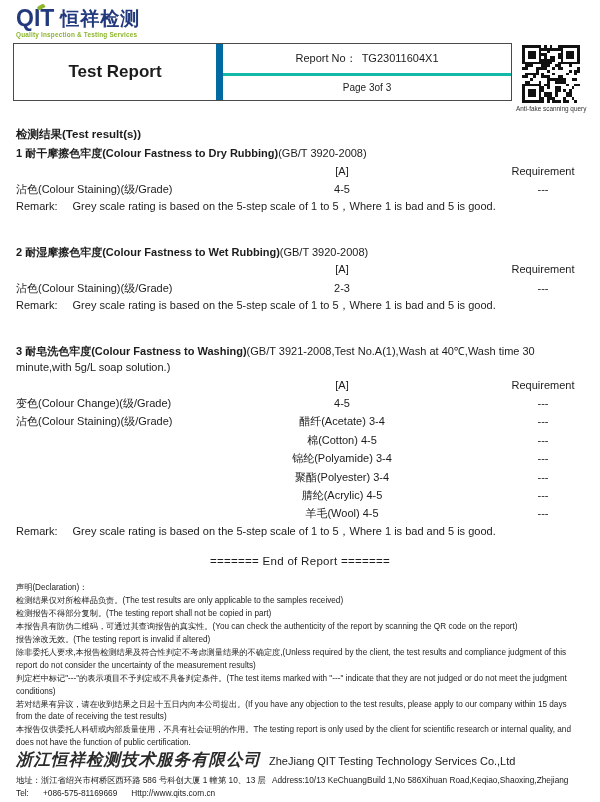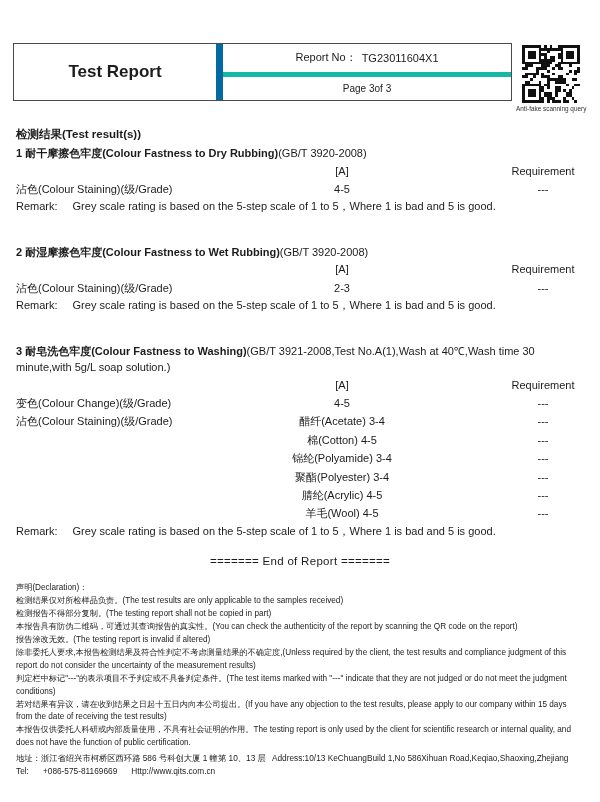--- a/index.html
+++ b/index.html
@@ -13,21 +13,21 @@
   .leaf{position:absolute;left:21px;top:-1px;width:8px;height:4px;background:#8db62c;
         border-radius:3px 3px 0 3px;transform:rotate(-28deg);}
   .logo-cn{font-weight:bold;font-size:19px;line-height:22px;color:#223a7d;letter-spacing:1px;}
   .tagline{font-size:6.4px;font-weight:bold;color:#8db62c;margin-top:1px;letter-spacing:.2px;}
 
   
   .header-table{position:absolute;left:13px;top:43px;width:497px;height:56px;
                 border:1px solid #4a4a4a;display:grid;grid-template-columns:209px 1fr;}
   .cell-title{grid-row:span 2;border-right:7px solid #0369a1;display:flex;align-items:center;
               justify-content:center;font-weight:bold;font-size:17px;}
-  .cell-top{border-bottom:5px solid #14b8a6;display:flex;align-items:center;justify-content:center;
+  .cell-top{border-bottom:3px solid #14b8a6;display:flex;align-items:center;justify-content:center;
             font-size:11px;gap:5px;}
   .cell-bottom{display:flex;align-items:center;justify-content:center;font-size:10px;}
 
   
   .qr-wrap{position:absolute;left:516px;top:45px;width:70px;text-align:center;}
   .qr-wrap svg{width:58px;height:58px;display:block;margin:0 auto;}
   .qr-caption{font-size:6.4px;color:#333;margin-top:2px;white-space:nowrap;}
 
   
   .content{position:absolute;left:16px;right:16px;top:126px;}
@@ -55,20 +55,28 @@
               font-size:16.5px;color:#2b2b2b;letter-spacing:1px;}
   .company-en{font-size:11px;color:#222;}
   .addr-line{font-size:8.3px;line-height:12.5px;margin-top:3px;display:flex;gap:6px;flex-wrap:nowrap;white-space:nowrap;}
   .tel-line{font-size:8.3px;line-height:12.5px;display:flex;gap:14px;}
 </style>
 </head>
 <body>
 
 <div class="page">
 
+  <div class="logo">
+    <div class="logo-row">
+      <span class="brand">QIT</span>
+      <span class="leaf"></span>
+      <span class="logo-cn">恒祥检测</span>
+    </div>
+    <div class="tagline">Quality Inspection &amp; Testing Services</div>
+  </div>
 
   <div class="header-table">
     <div class="cell-title">Test Report</div>
     <div class="cell-top">
       <span>Report No：</span>
       <span>TG23011604X1</span>
     </div>
     <div class="cell-bottom">Page 3of 3</div>
   </div>
 
@@ -402,20 +410,24 @@
           <div class="decl-item">报告涂改无效。(The testing report is invalid if altered)</div>
           <div class="decl-item">除非委托人要求,本报告检测结果及符合性判定不考虑测量结果的不确定度,(Unless required by the client, the test results and compliance judgment of this report do not consider the uncertainty of the measurement results)</div>
           <div class="decl-item">判定栏中标记"---"的表示项目不予判定或不具备判定条件。(The test items marked with "---" indicate that they are not judged or do not meet the judgment conditions)</div>
           <div class="decl-item">若对结果有异议，请在收到结果之日起十五日内向本公司提出。(If you have any objection to the test results, please apply to our company within 15 days from the date of receiving the test results)</div>
           <div class="decl-item">本报告仅供委托人科研或内部质量使用，不具有社会证明的作用。The testing report is only used by the client for scientific research or internal quality, and does not have the function of public certification.</div>
         </div>
     </div>
   </div>
 
   <div class="footer">
+    <div class="company-line">
+      <span class="company-cn">浙江恒祥检测技术服务有限公司</span>
+      <span class="company-en">ZheJiang QIT Testing Technology Services Co.,Ltd</span>
+    </div>
     <div class="addr-line">
       <span>地址：浙江省绍兴市柯桥区西环路 586 号科创大厦 1 幢第 10、13 层</span>
       <span>Address:10/13 KeChuangBuild 1,No 586Xihuan Road,Keqiao,Shaoxing,Zhejiang</span>
     </div>
     <div class="tel-line">
       <span>Tel:</span>
       <span>+086-575-81169669</span>
       <span>Http://www.qits.com.cn</span>
     </div>
   </div>

